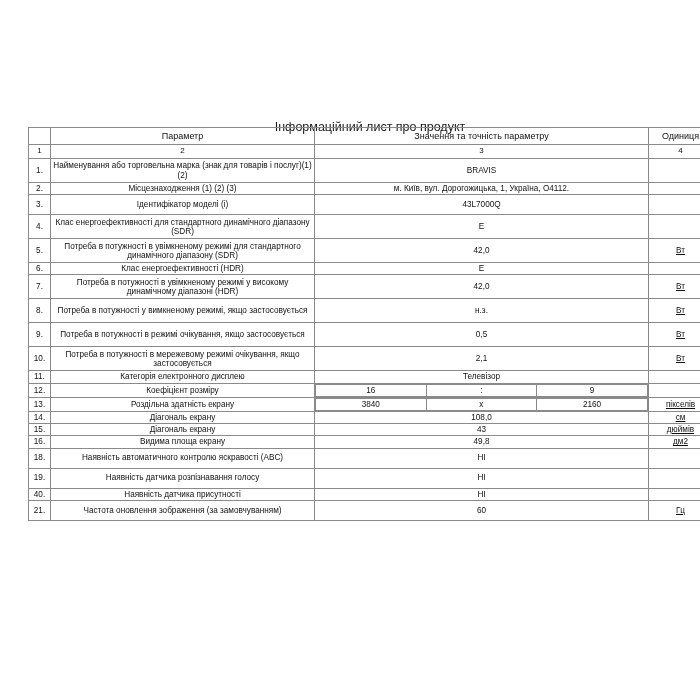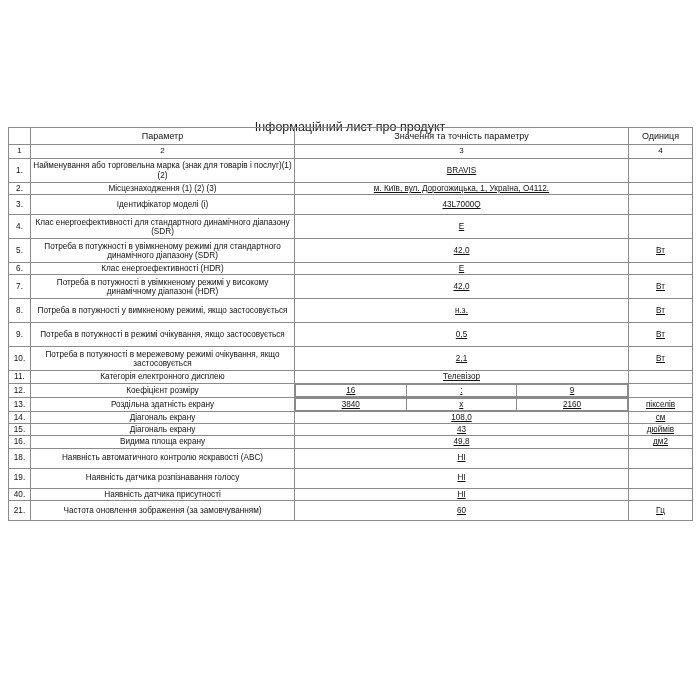--- a/index.html
+++ b/index.html
@@ -11,20 +11,21 @@
   }
   body {
     font-family: "Liberation Sans", sans-serif;
     color: #000000;
   }
   .page {
     width: 588px;
     height: 700px;
     position: relative;
     box-sizing: border-box;
+    margin-left: 20px;
   }
   .doc-title {
     position: absolute;
     top: 120px;
     left: 0;
     width: 700px;
     text-align: center;
     font-size: 12.5px;
     color: #1a1a1a;
   }
@@ -57,21 +58,21 @@
     height: 14px;
   }
   .rownums td {
     height: 11px;
     font-size: 8px;
   }
   td.param {
     text-align: center;
     padding: 1px 6px;
   }
-  td.val { text-align: center; text-decoration: underline; }
+  td.val { text-align: center; }
   td.unit { text-align: center; text-decoration: underline; }
   .r-tall { height: 24px; }
   .r-med { height: 20px; }
   .r-short { height: 12px; }
   .subtable {
     width: 100%;
     border-collapse: collapse;
     table-layout: fixed;
     padding-left: 48px;
   }

